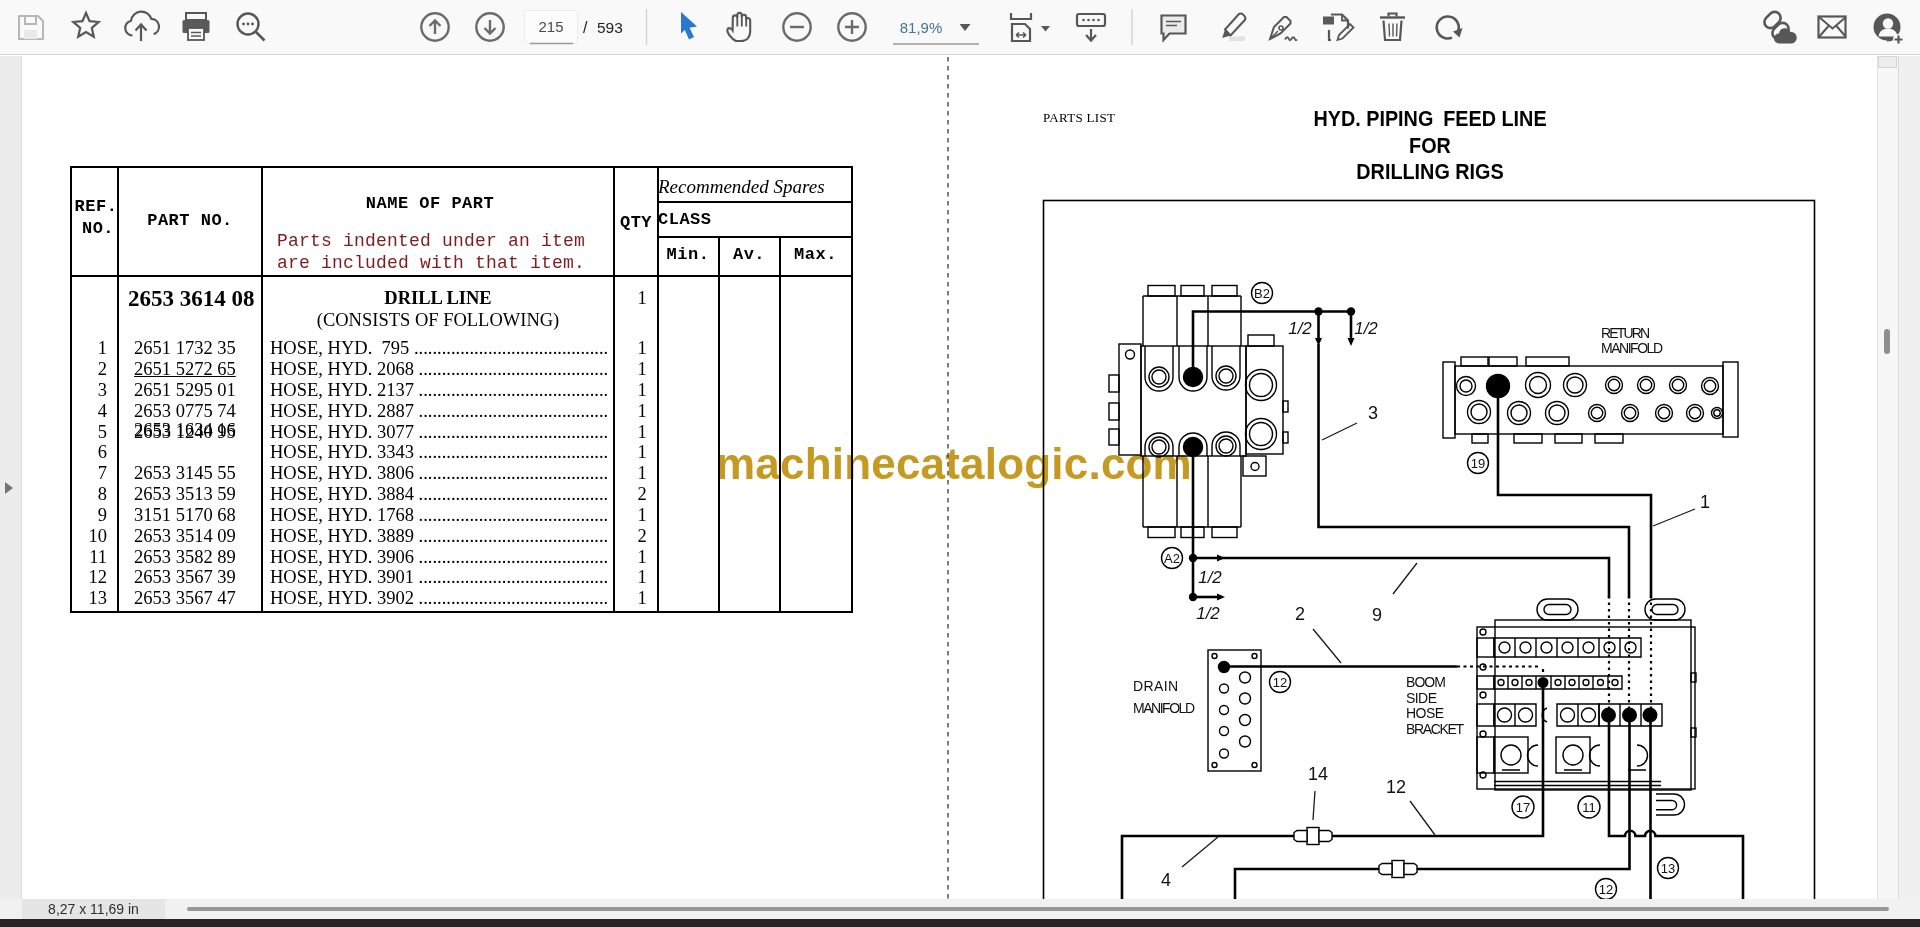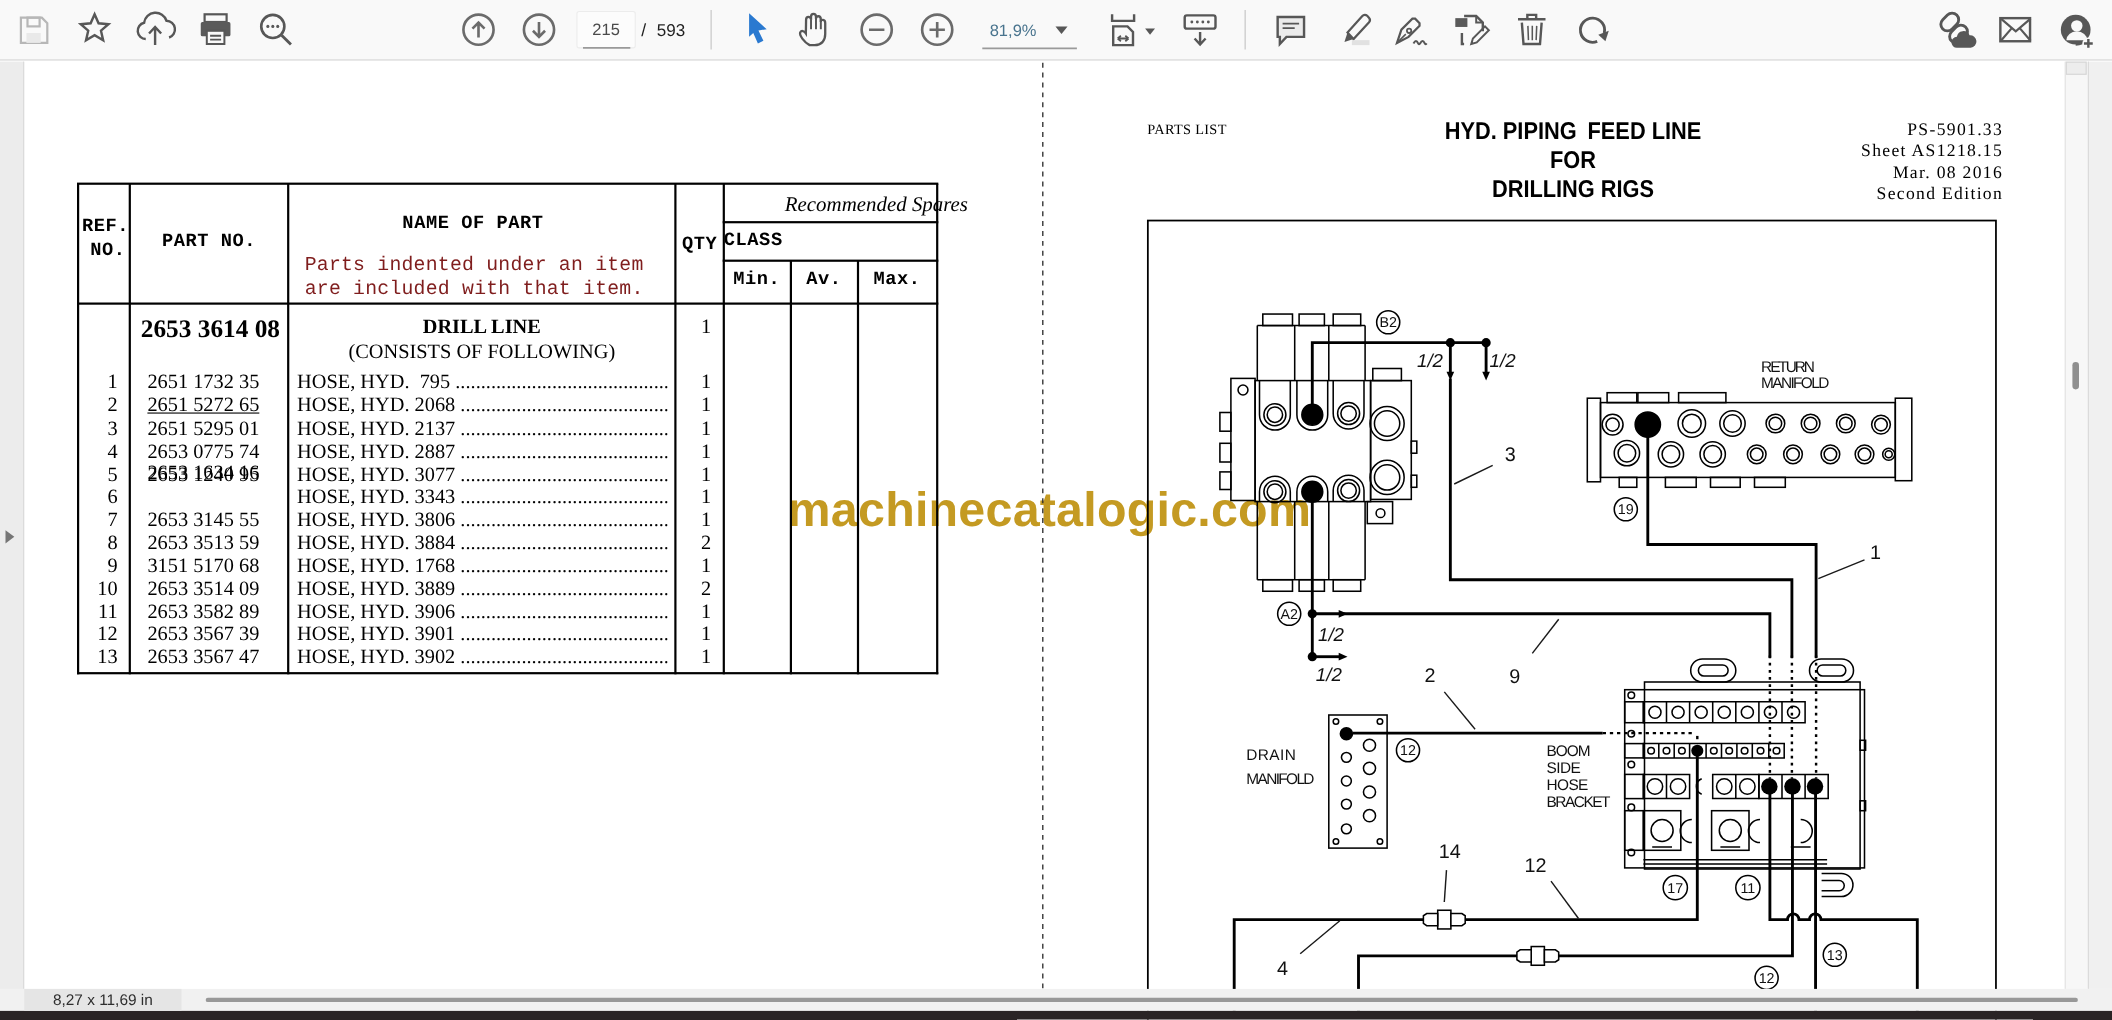--- a/index.html
+++ b/index.html
@@ -176,21 +176,21 @@
  <div class="tline" style="left:70px;top:275px;width:783px;height:2px;"></div>
  <div class="tline" style="left:70px;top:611px;width:783px;height:2px;"></div>
 
  <div class="abs thm" style="left:74px;top:197px;width:44px;text-align:center;">REF.</div>
  <div class="abs thm" style="left:74px;top:219px;width:48px;text-align:center;">NO.</div>
  <div class="abs thm" style="left:118px;top:211px;width:144px;text-align:center;">PART NO.</div>
  <div class="abs thm" style="left:290px;top:194px;width:280px;text-align:center;">NAME OF PART</div>
  <div class="abs thmr" style="left:277px;top:231px;">Parts indented under an item</div>
  <div class="abs thmr" style="left:277px;top:253px;">are included with that item.</div>
  <div class="abs thm" style="left:614px;top:213px;width:44px;text-align:center;">QTY</div>
- <div class="abs" style="left:658px;top:176px;width:222px;text-align:right;font:italic 19px 'Liberation Serif',serif;white-space:nowrap;">Recommended Spares</div>
+ <div class="abs" style="left:658px;top:176px;width:222px;text-align:left;font:italic 19px 'Liberation Serif',serif;white-space:nowrap;">Recommended Spares</div>
  <div class="abs thm" style="left:658px;top:210px;width:177px;text-align:left;">CLASS</div>
  <div class="abs thm" style="left:658px;top:245px;width:60px;text-align:center;">Min.</div>
  <div class="abs thm" style="left:719px;top:245px;width:60px;text-align:center;">Av.</div>
  <div class="abs thm" style="left:780px;top:245px;width:71px;text-align:center;">Max.</div>
 
  <div class="abs" style="left:128px;top:286px;font:bold 23px 'Liberation Serif',serif;white-space:nowrap;">2653 3614 08</div>
  <div class="abs tsb" style="left:262px;top:288px;width:352px;text-align:center;">DRILL LINE</div>
  <div class="abs ts" style="left:262px;top:310px;width:352px;text-align:center;">(CONSISTS OF FOLLOWING)</div>
  <div class="abs ts" style="left:620px;top:288px;width:44px;text-align:center;">1</div>
  <div class="abs ts" style="left:60px;top:338.2px;width:47px;text-align:right;">1</div>
@@ -243,21 +243,20 @@
  <div class="abs ts" style="left:620px;top:567.4px;width:44px;text-align:center;">1</div>
  <div class="abs ts" style="left:60px;top:588.2px;width:47px;text-align:right;">13</div>
  <div class="abs ts" style="left:134px;top:588.2px;">2653 3567 47</div>
  <div class="abs ts dots" style="left:270px;top:588.2px;">HOSE, HYD. 3902&nbsp;............................................................</div>
  <div class="abs ts" style="left:620px;top:588.2px;width:44px;text-align:center;">1</div>
 </div>
 
 <div class="abs" id="rheader" style="z-index:20;left:0;top:0;width:1920px;height:927px;">
  <div class="abs" style="left:1043px;top:110px;font:13px 'Liberation Serif',serif;letter-spacing:0.3px;white-space:nowrap;">PARTS LIST</div>
  <div class="abs" style="left:1230px;top:106px;width:400px;text-align:center;font:bold 22px 'Liberation Sans',sans-serif;transform:scaleX(0.9);line-height:26.7px;">HYD. PIPING FEED LINE<br>FOR<br>DRILLING RIGS</div>
- <div class="abs" style="left:1520px;top:109px;width:301px;text-align:right;font:16px 'Liberation Serif',serif;letter-spacing:1.2px;line-height:19.3px;">PS-5901.33<br>Sheet AS1218.15<br>Mar. 08 2016<br>Second Edition</div>
 </div>
 
 <svg class="abs" id="diagsvg" width="1920" height="927" viewBox="0 0 1920 927" fill="none">
 
 <line x1="948" y1="57" x2="948" y2="905" stroke="#2a2a2a" stroke-width="1.2" stroke-dasharray="4.5 4.5"></line>
 
 <rect x="1043.5" y="200.5" width="771" height="757" stroke="#000" stroke-width="1.6"></rect>
 <g stroke="#000" stroke-width="1.4">
 
  <path d="M1143,296 V346 M1143,456 V527 M1177,296 V346 M1177,456 V527 M1208,296 V346 M1208,456 V527 M1241,296 V346 M1241,456 V527 M1143,296 H1241 M1143,527 H1241"></path>

